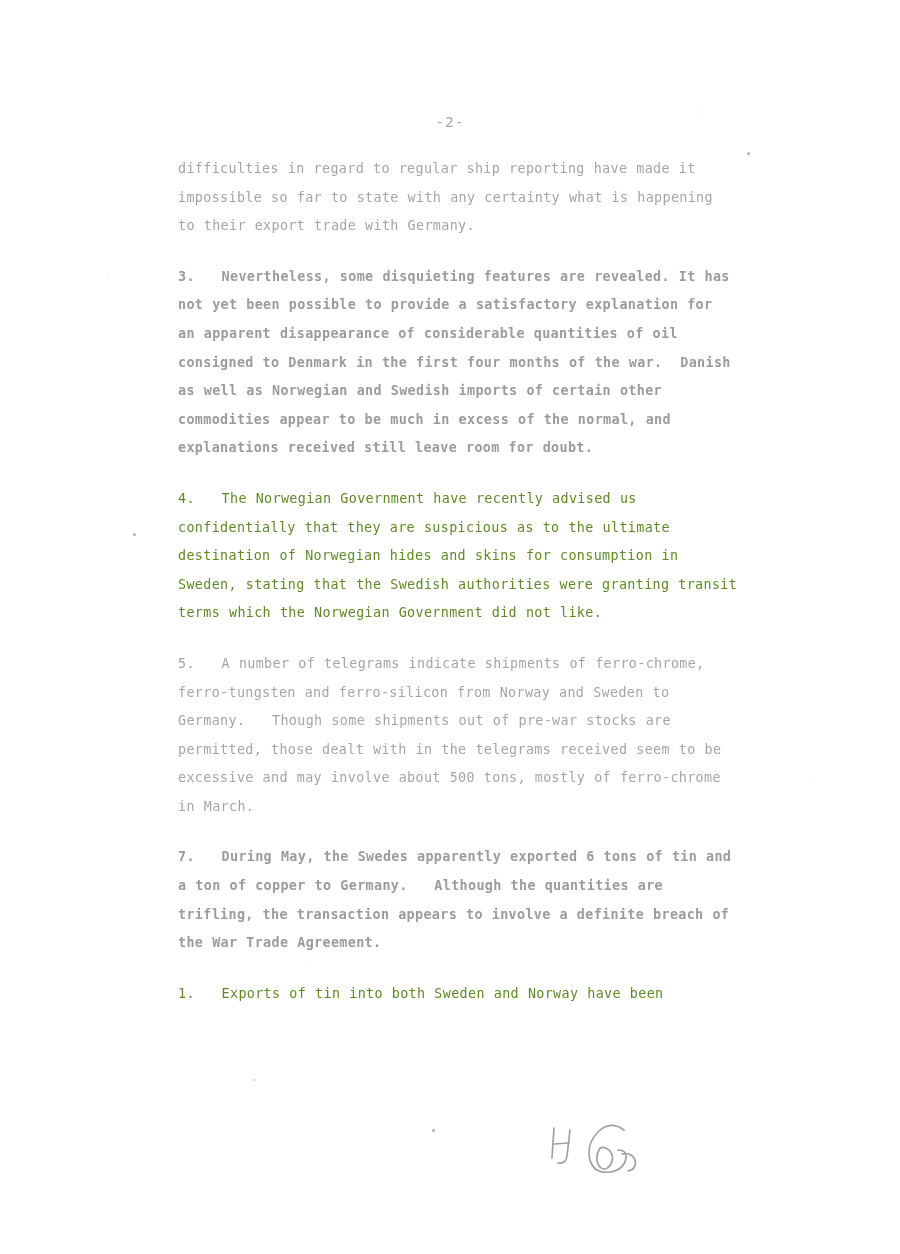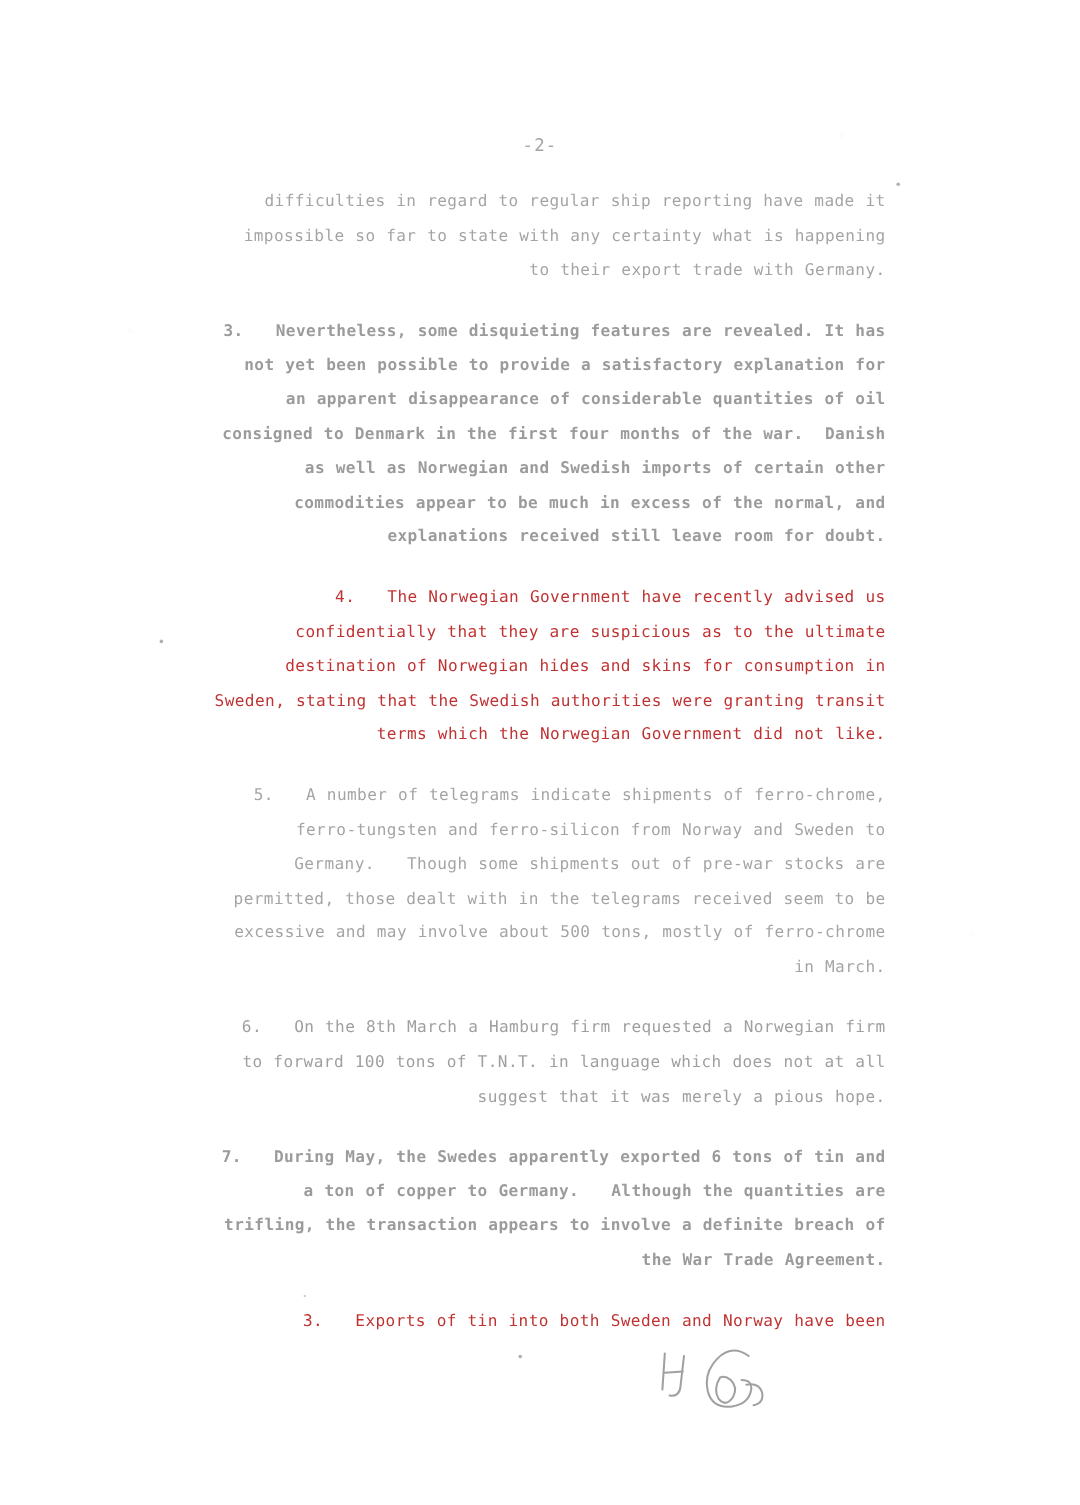--- a/index.html
+++ b/index.html
@@ -44,39 +44,38 @@
     letter-spacing: 1px;
     color: #8e8e8e;
     opacity: 0.80;
   }
 
   .body-text {
     position: absolute;
     top: 155px;
     left: 178px;
     width: 560px;
-    text-align: right;
   }
 
   .para {
     margin: 0 0 22px 0;
     font-family: "DejaVu Sans Mono", monospace;
     font-size: 13.4px;
     line-height: 28.6px;
     letter-spacing: 0.35px;
     color: #9a9a9a;
     text-indent: 0;
     white-space: pre-wrap;
     word-spacing: 0.5px;
   }
 
   
   .para.fade-a { color: #9d9d9d; opacity: 0.92; }
   .para.fade-b { color: #959595; opacity: 0.94; font-weight: bold; }
-  .para.fade-c { color: #b91c1c; opacity: 0.90; }
+  .para.fade-c { color: #4d7c0f; opacity: 0.90; }
   .para.fade-d { color: #989898; opacity: 0.93; }
 
   .speck {
     position: absolute;
     background: #6f6f6f;
     border-radius: 50%;
     opacity: 0.55;
   }
   .speck.s1 { left: 133px; top: 533px; width: 3px;  height: 3px; }
   .speck.s2 { left: 747px; top: 152px; width: 3px;  height: 3px; }
@@ -109,25 +108,24 @@
   <div class="body-text">
 
     <p class="para fade-a">difficulties in regard to regular ship reporting have made it impossible so far to state with any certainty what is happening to their export trade with Germany.</p>
 
     <p class="para fade-b">3.   Nevertheless, some disquieting features are revealed. It has not yet been possible to provide a satisfactory explanation for an apparent disappearance of considerable quantities of oil consigned to Denmark in the first four months of the war.  Danish as well as Norwegian and Swedish imports of certain other commodities appear to be much in excess of the normal, and explanations received still leave room for doubt.</p>
 
     <p class="para fade-c">4.   The Norwegian Government have recently advised us confidentially that they are suspicious as to the ultimate destination of Norwegian hides and skins for consumption in Sweden, stating that the Swedish authorities were granting transit terms which the Norwegian Government did not like.</p>
 
     <p class="para fade-a">5.   A number of telegrams indicate shipments of ferro-chrome, ferro-tungsten and ferro-silicon from Norway and Sweden to Germany.   Though some shipments out of pre-war stocks are permitted, those dealt with in the telegrams received seem to be excessive and may involve about 500 tons, mostly of ferro-chrome in March.</p>
 
-    <p class="para fade-d">6.   On the 8th March a Hamburg firm requested a Norwegian firm to forward 100 tons of T.N.T. in language which does not at all suggest that it was merely a pious hope.</p>
 
     <p class="para fade-b">7.   During May, the Swedes apparently exported 6 tons of tin and a ton of copper to Germany.   Although the quantities are trifling, the transaction appears to involve a definite breach of the War Trade Agreement.</p>
 
-    <p class="para fade-c">3.   Exports of tin into both Sweden and Norway have been</p>
+    <p class="para fade-c">1.   Exports of tin into both Sweden and Norway have been</p>
 
   </div>
 
   <span class="speck s1"></span>
   <span class="speck s2"></span>
   <span class="speck s3"></span>
   <span class="speck s4"></span>
 
   <div class="handwritten-mark">
     <svg viewBox="0 0 150 90" xmlns="http://www.w3.org/2000/svg" fill="none" stroke="#4a4a4a" stroke-width="1.7" stroke-linecap="round" stroke-linejoin="round">

